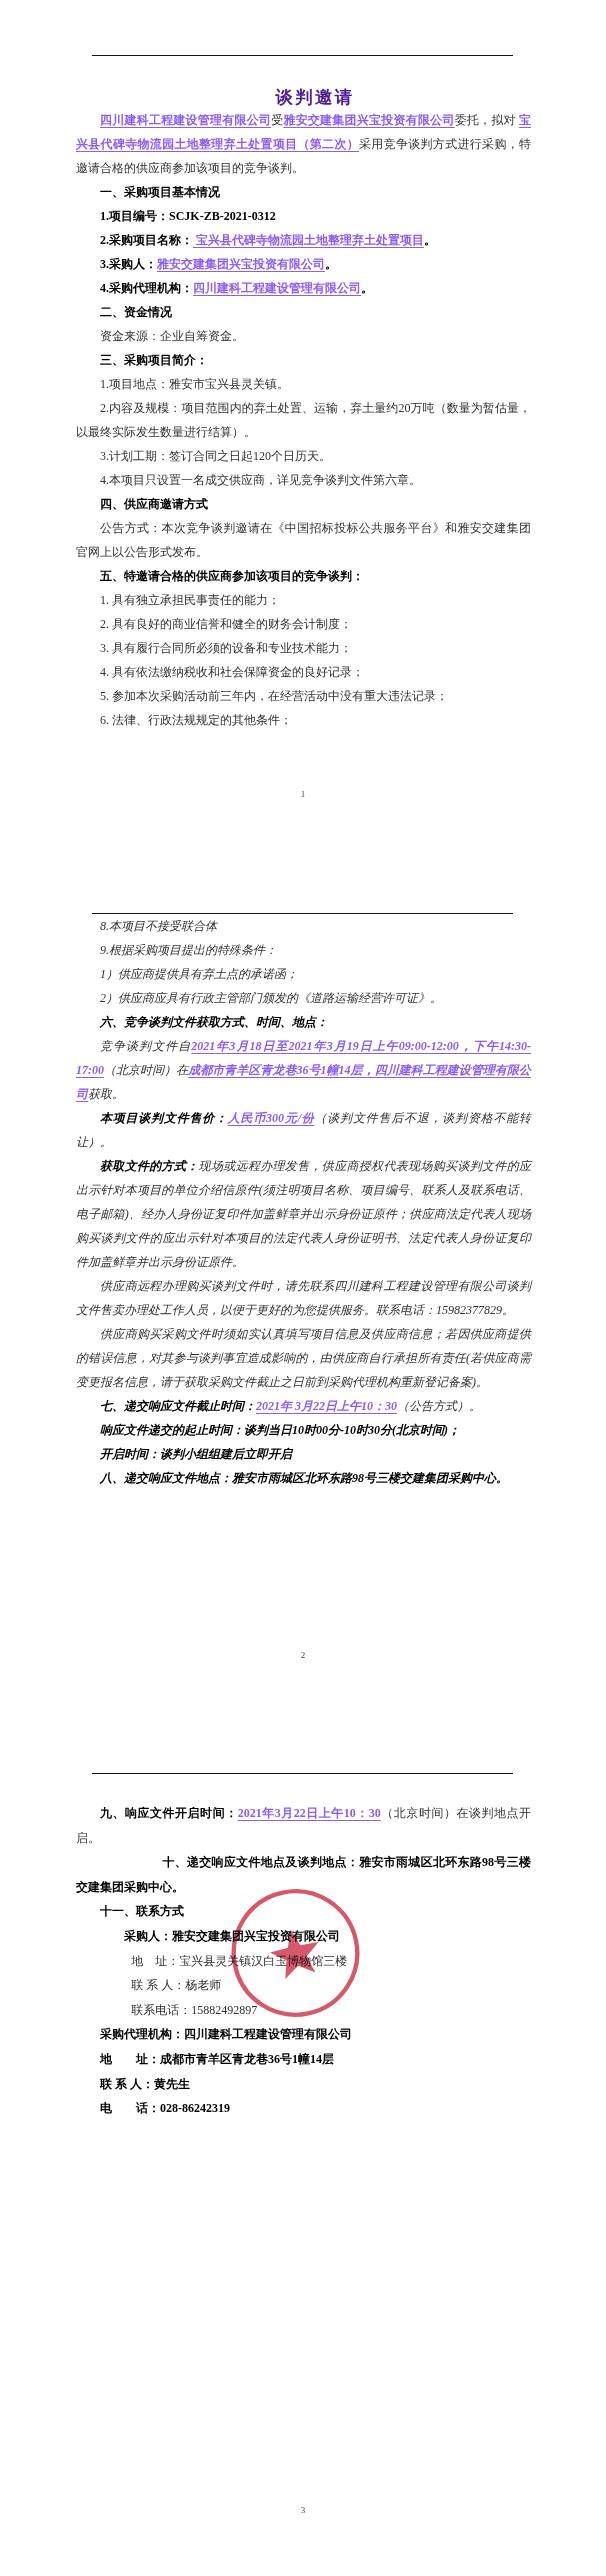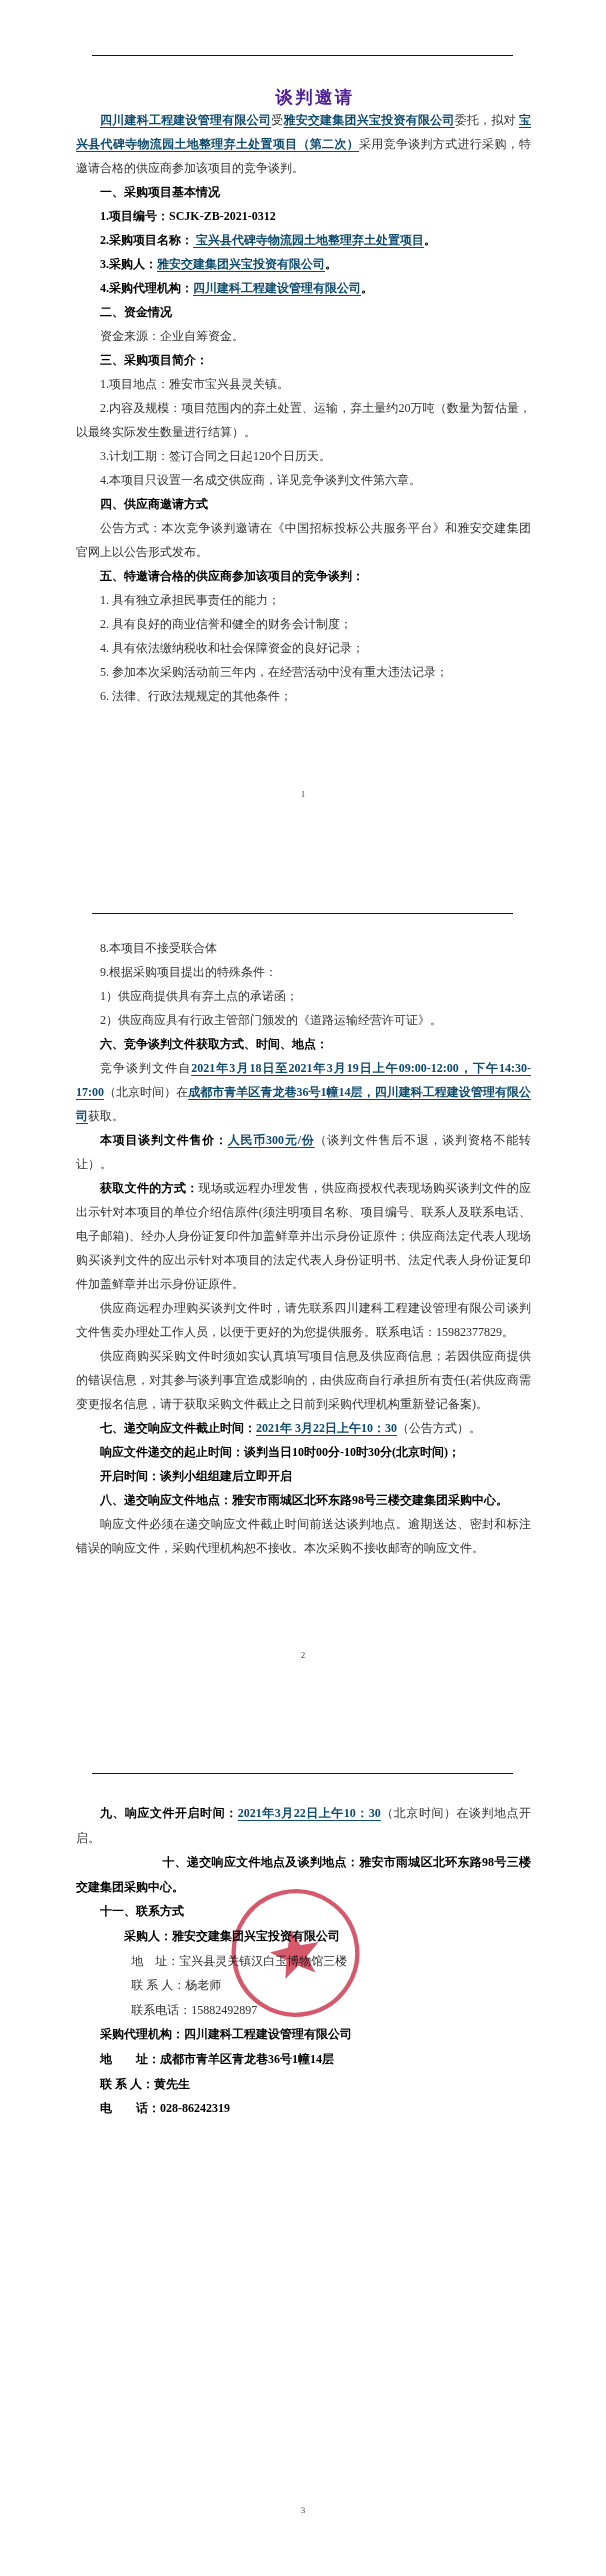--- a/index.html
+++ b/index.html
@@ -18,21 +18,21 @@
   .content-p3{line-height:24.6px;}
   p.ln{margin:0;text-align:justify;text-justify:inter-character;}
   .i2{text-indent:2em;}
   .i4{text-indent:4em;}
   .i5{text-indent:4.6em;}
   .i7{text-indent:7.2em;}
   .g1{margin-top:2.3px;}
   .g2{margin-top:7.6px;}
   .s-r{font-weight:400;color:#303030;}
   .s-b{font-weight:700;color:#000;}
-  .s-bu{font-weight:700;color:#0c4a6e;text-decoration:underline;text-underline-offset:3px;text-decoration-thickness:1.1px;}
+  .s-bu{font-weight:700;color:#8b5cf6;text-decoration:underline;text-underline-offset:3px;text-decoration-thickness:1.1px;}
   .pageno{
     position:absolute;left:0;width:100%;text-align:center;
     font-size:9px;color:#4a4a4a;
   }
   .seal{
     position:absolute;left:225px;top:1884px;
     opacity:.86;mix-blend-mode:multiply;pointer-events:none;
   }
   .seal *{fill:none;}
   .seal .ring{stroke:var(--seal,#cf3d52);stroke-width:6;}
@@ -61,45 +61,45 @@
         <p class="ln i2"><span class="s-b">三、采购项目简介：</span></p>
         <p class="ln i2"><span class="s-r">1.项目地点：雅安市宝兴县灵关镇。</span></p>
         <p class="ln i2"><span class="s-r">2.内容及规模：项目范围内的弃土处置、运输，弃土量约20万吨（数量为暂估量，以最终实际发生数量进行结算）。</span></p>
         <p class="ln i2"><span class="s-r">3.计划工期：签订合同之日起120个日历天。</span></p>
         <p class="ln i2"><span class="s-r">4.本项目只设置一名成交供应商，详见竞争谈判文件第六章。</span></p>
         <p class="ln i2"><span class="s-b">四、供应商邀请方式</span></p>
         <p class="ln i2"><span class="s-r">公告方式：本次竞争谈判邀请在《中国招标投标公共服务平台》和雅安交建集团官网上以公告形式发布。</span></p>
         <p class="ln i2"><span class="s-b">五、特邀请合格的供应商参加该项目的竞争谈判：</span></p>
         <p class="ln i2"><span class="s-r">1. 具有独立承担民事责任的能力；</span></p>
         <p class="ln i2"><span class="s-r">2. 具有良好的商业信誉和健全的财务会计制度；</span></p>
+        <p class="ln i2"><span class="s-r">3. 具有履行合同所必须的设备和专业技术能力；</span></p>
         <p class="ln i2"><span class="s-r">4. 具有依法缴纳税收和社会保障资金的良好记录；</span></p>
         <p class="ln i2"><span class="s-r">5. 参加本次采购活动前三年内，在经营活动中没有重大违法记录；</span></p>
         <p class="ln i2"><span class="s-r">6. 法律、行政法规规定的其他条件；</span></p>
       </div>
     <div class="pageno" style="top:789px;">1</div>
   </div>
 
   <div class="page" style="top:909px;height:833px;">
     <div class="rule" style="top:3.8px;"></div>
-    <div class="content" style="top:27px;">
+    <div class="content" style="top:5px;font-style:italic;">
         <p class="ln i2"><span class="s-r">8.本项目不接受联合体</span></p>
         <p class="ln i2"><span class="s-r">9.根据采购项目提出的特殊条件：</span></p>
         <p class="ln i2"><span class="s-r">1）供应商提供具有弃土点的承诺函；</span></p>
         <p class="ln i2"><span class="s-r">2）供应商应具有行政主管部门颁发的《道路运输经营许可证》。</span></p>
         <p class="ln i2"><span class="s-b">六、竞争谈判文件获取方式、时间、地点：</span></p>
         <p class="ln i2"><span class="s-r">竞争谈判文件自</span><span class="s-bu">2021年3月18日至2021年3月19日上午09:00-12:00，下午14:30-17:00</span><span class="s-r">（北京时间）在</span><span class="s-bu">成都市青羊区青龙巷36号1幢14层，四川建科工程建设管理有限公司</span><span class="s-r">获取。</span></p>
         <p class="ln i2"><span class="s-b">本项目谈判文件售价：</span><span class="s-bu">人民币300元/份</span><span class="s-r">（谈判文件售后不退，谈判资格不能转让）。</span></p>
         <p class="ln i2"><span class="s-b">获取文件的方式：</span><span class="s-r">现场或远程办理发售，供应商授权代表现场购买谈判文件的应出示针对本项目的单位介绍信原件(须注明项目名称、项目编号、联系人及联系电话、电子邮箱)、经办人身份证复印件加盖鲜章并出示身份证原件；供应商法定代表人现场购买谈判文件的应出示针对本项目的法定代表人身份证明书、法定代表人身份证复印件加盖鲜章并出示身份证原件。</span></p>
         <p class="ln i2"><span class="s-r">供应商远程办理购买谈判文件时，请先联系四川建科工程建设管理有限公司谈判文件售卖办理处工作人员，以便于更好的为您提供服务。联系电话：15982377829。</span></p>
         <p class="ln i2"><span class="s-r">供应商购买采购文件时须如实认真填写项目信息及供应商信息；若因供应商提供的错误信息，对其参与谈判事宜造成影响的，由供应商自行承担所有责任(若供应商需变更报名信息，请于获取采购文件截止之日前到采购代理机构重新登记备案)。</span></p>
         <p class="ln i2"><span class="s-b">七、递交响应文件截止时间：</span><span class="s-bu">2021年 3月22日上午10：30</span><span class="s-r">（公告方式）。</span></p>
         <p class="ln i2"><span class="s-b">响应文件递交的起止时间：谈判当日10时00分-10时30分(北京时间)；</span></p>
         <p class="ln i2"><span class="s-b">开启时间：谈判小组组建后立即开启</span></p>
         <p class="ln i2"><span class="s-b">八、递交响应文件地点：雅安市雨城区北环东路98号三楼交建集团采购中心。</span></p>
-        <p class="ln i2"><span class="s-r">响应文件必须在递交响应文件截止时间前送达谈判地点。逾期送达、密封和标注错误的响应文件，采购代理机构恕不接收。本次采购不接收邮寄的响应文件。</span></p>
       </div>
     <div class="pageno" style="top:741px;">2</div>
   </div>
 
   <div class="page" style="top:1769px;height:807px;">
     <div class="rule" style="top:3.8px;"></div>
     <div class="content content-p3" style="top:32px;">
         <p class="ln i2"><span class="s-b">九、响应文件开启时间：</span><span class="s-bu">2021年3月22日上午10：30</span><span class="s-r">（北京时间）在谈判地点开启。</span></p>
         <p class="ln i7"><span class="s-b">十、递交响应文件地点及谈判地点：雅安市雨城区北环东路98号三楼交建集团采购中心。</span></p>
         <p class="ln i2"><span class="s-b">十一、联系方式</span></p>

